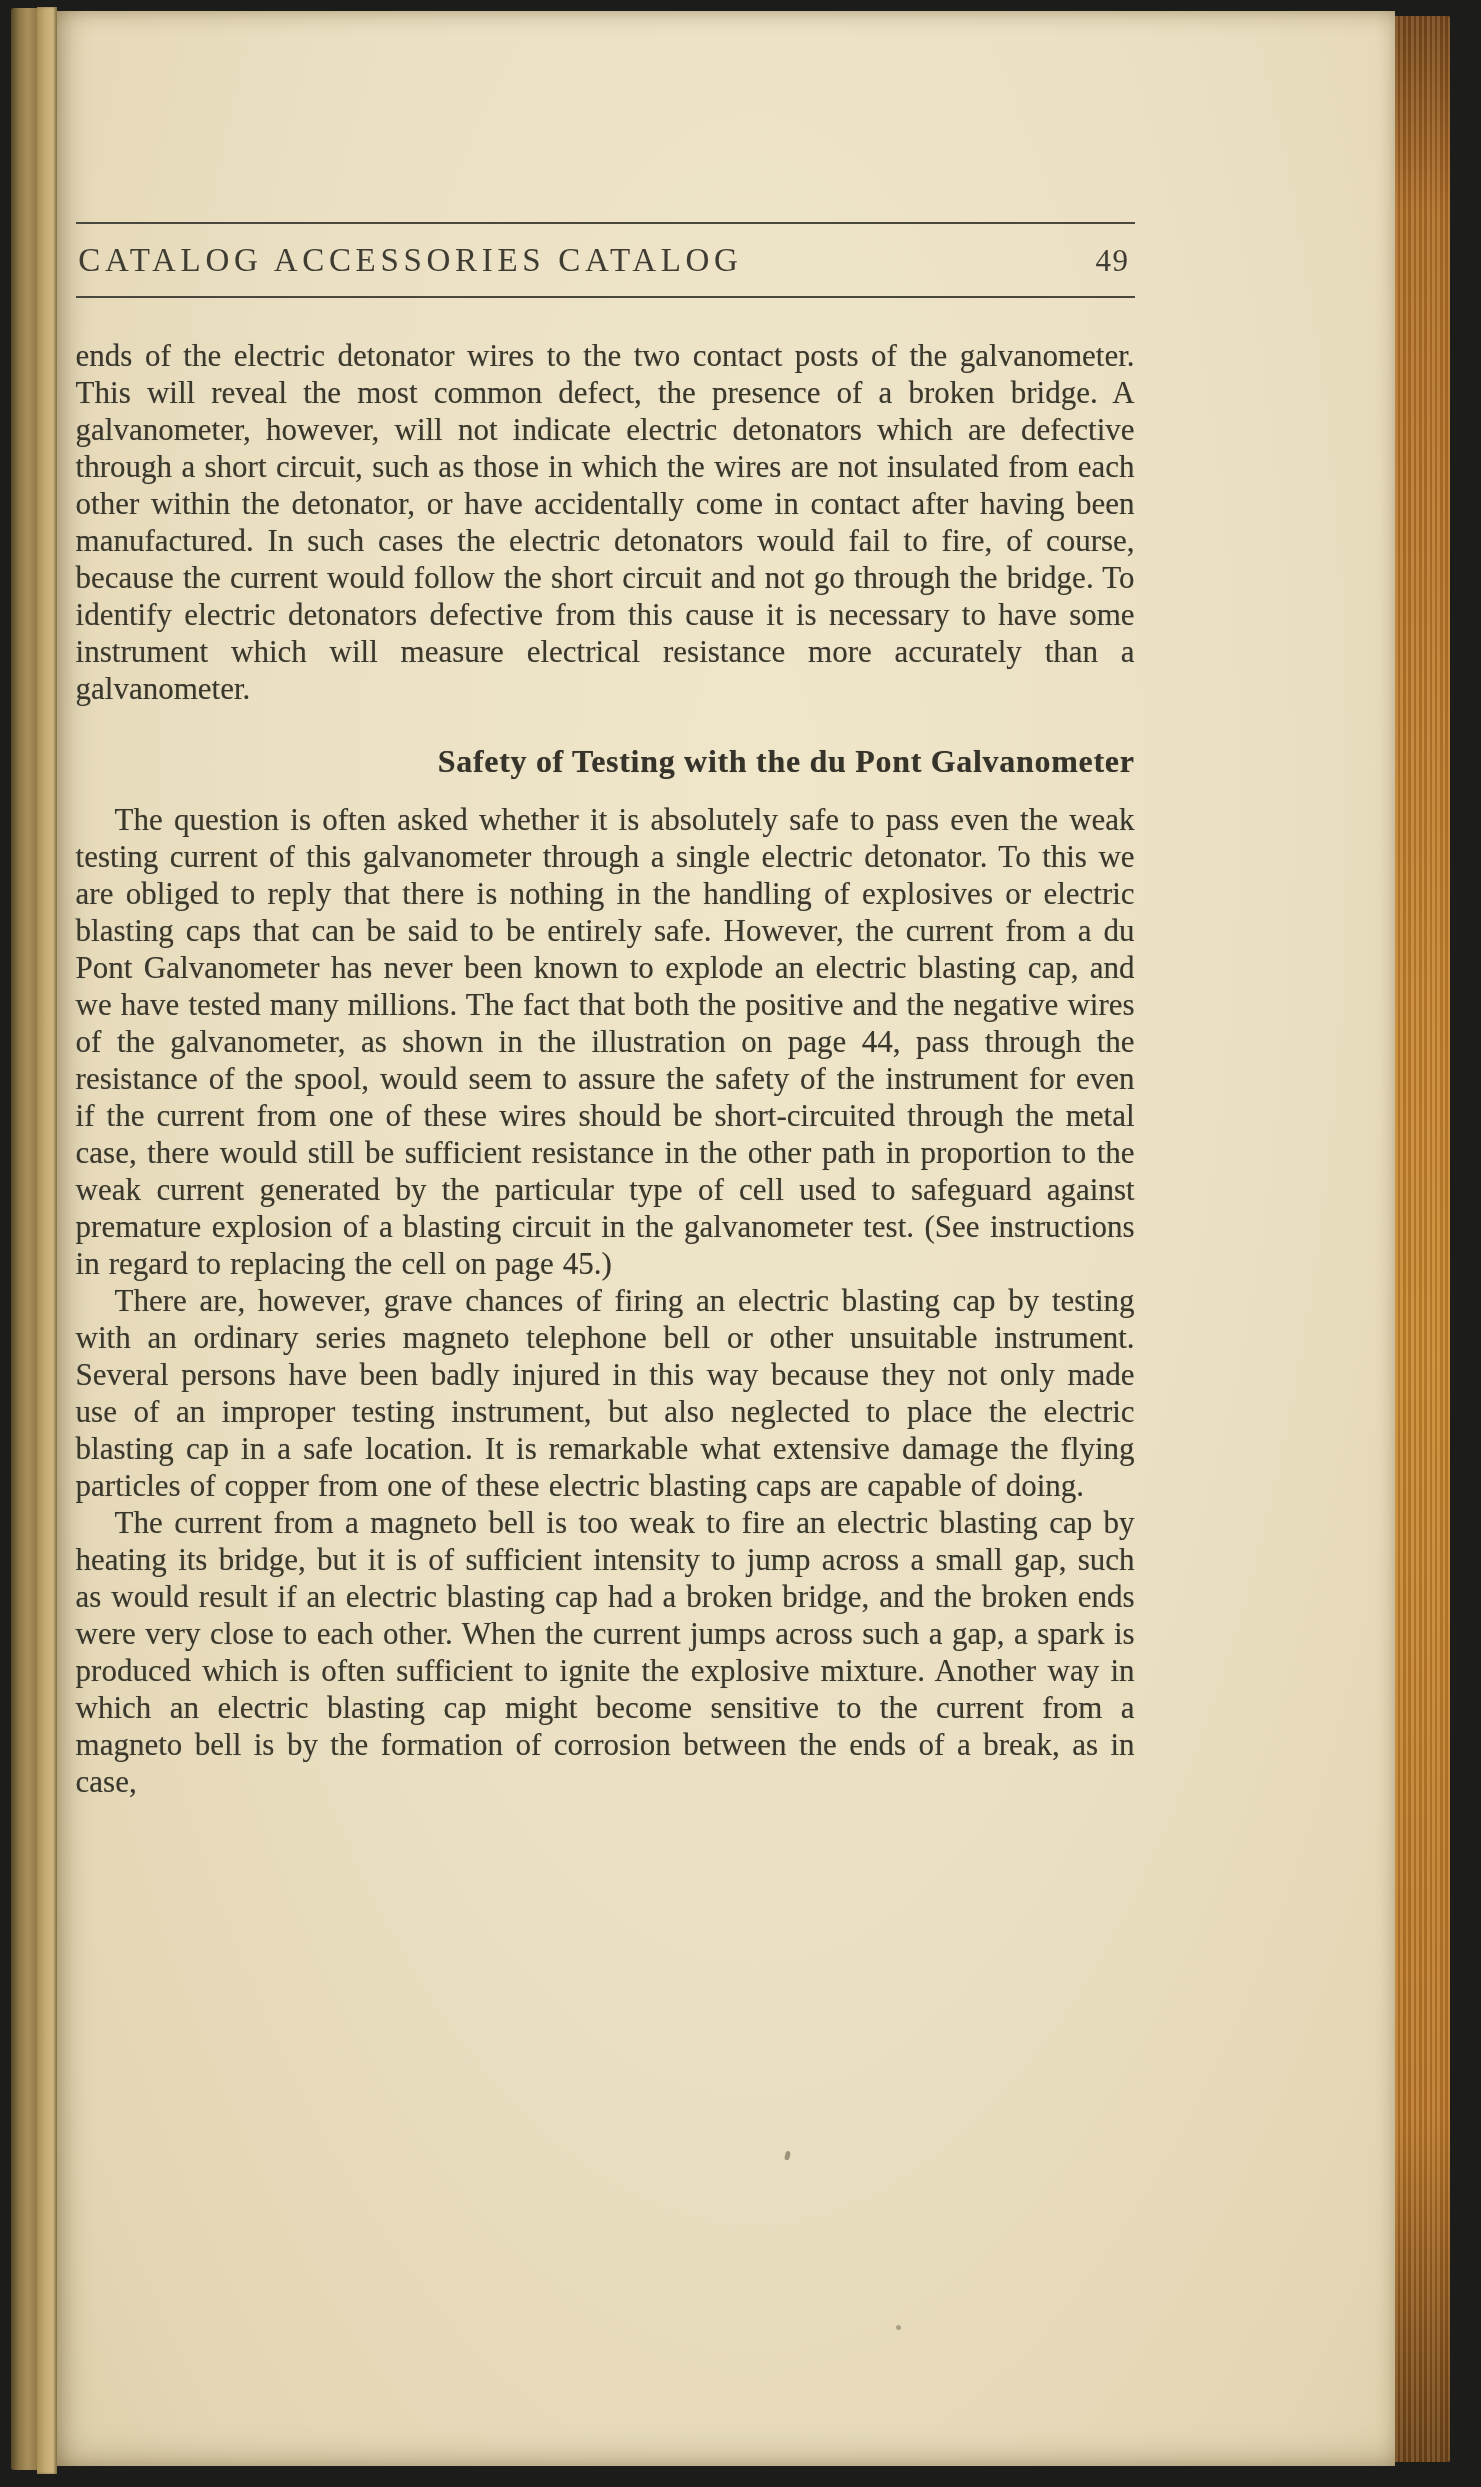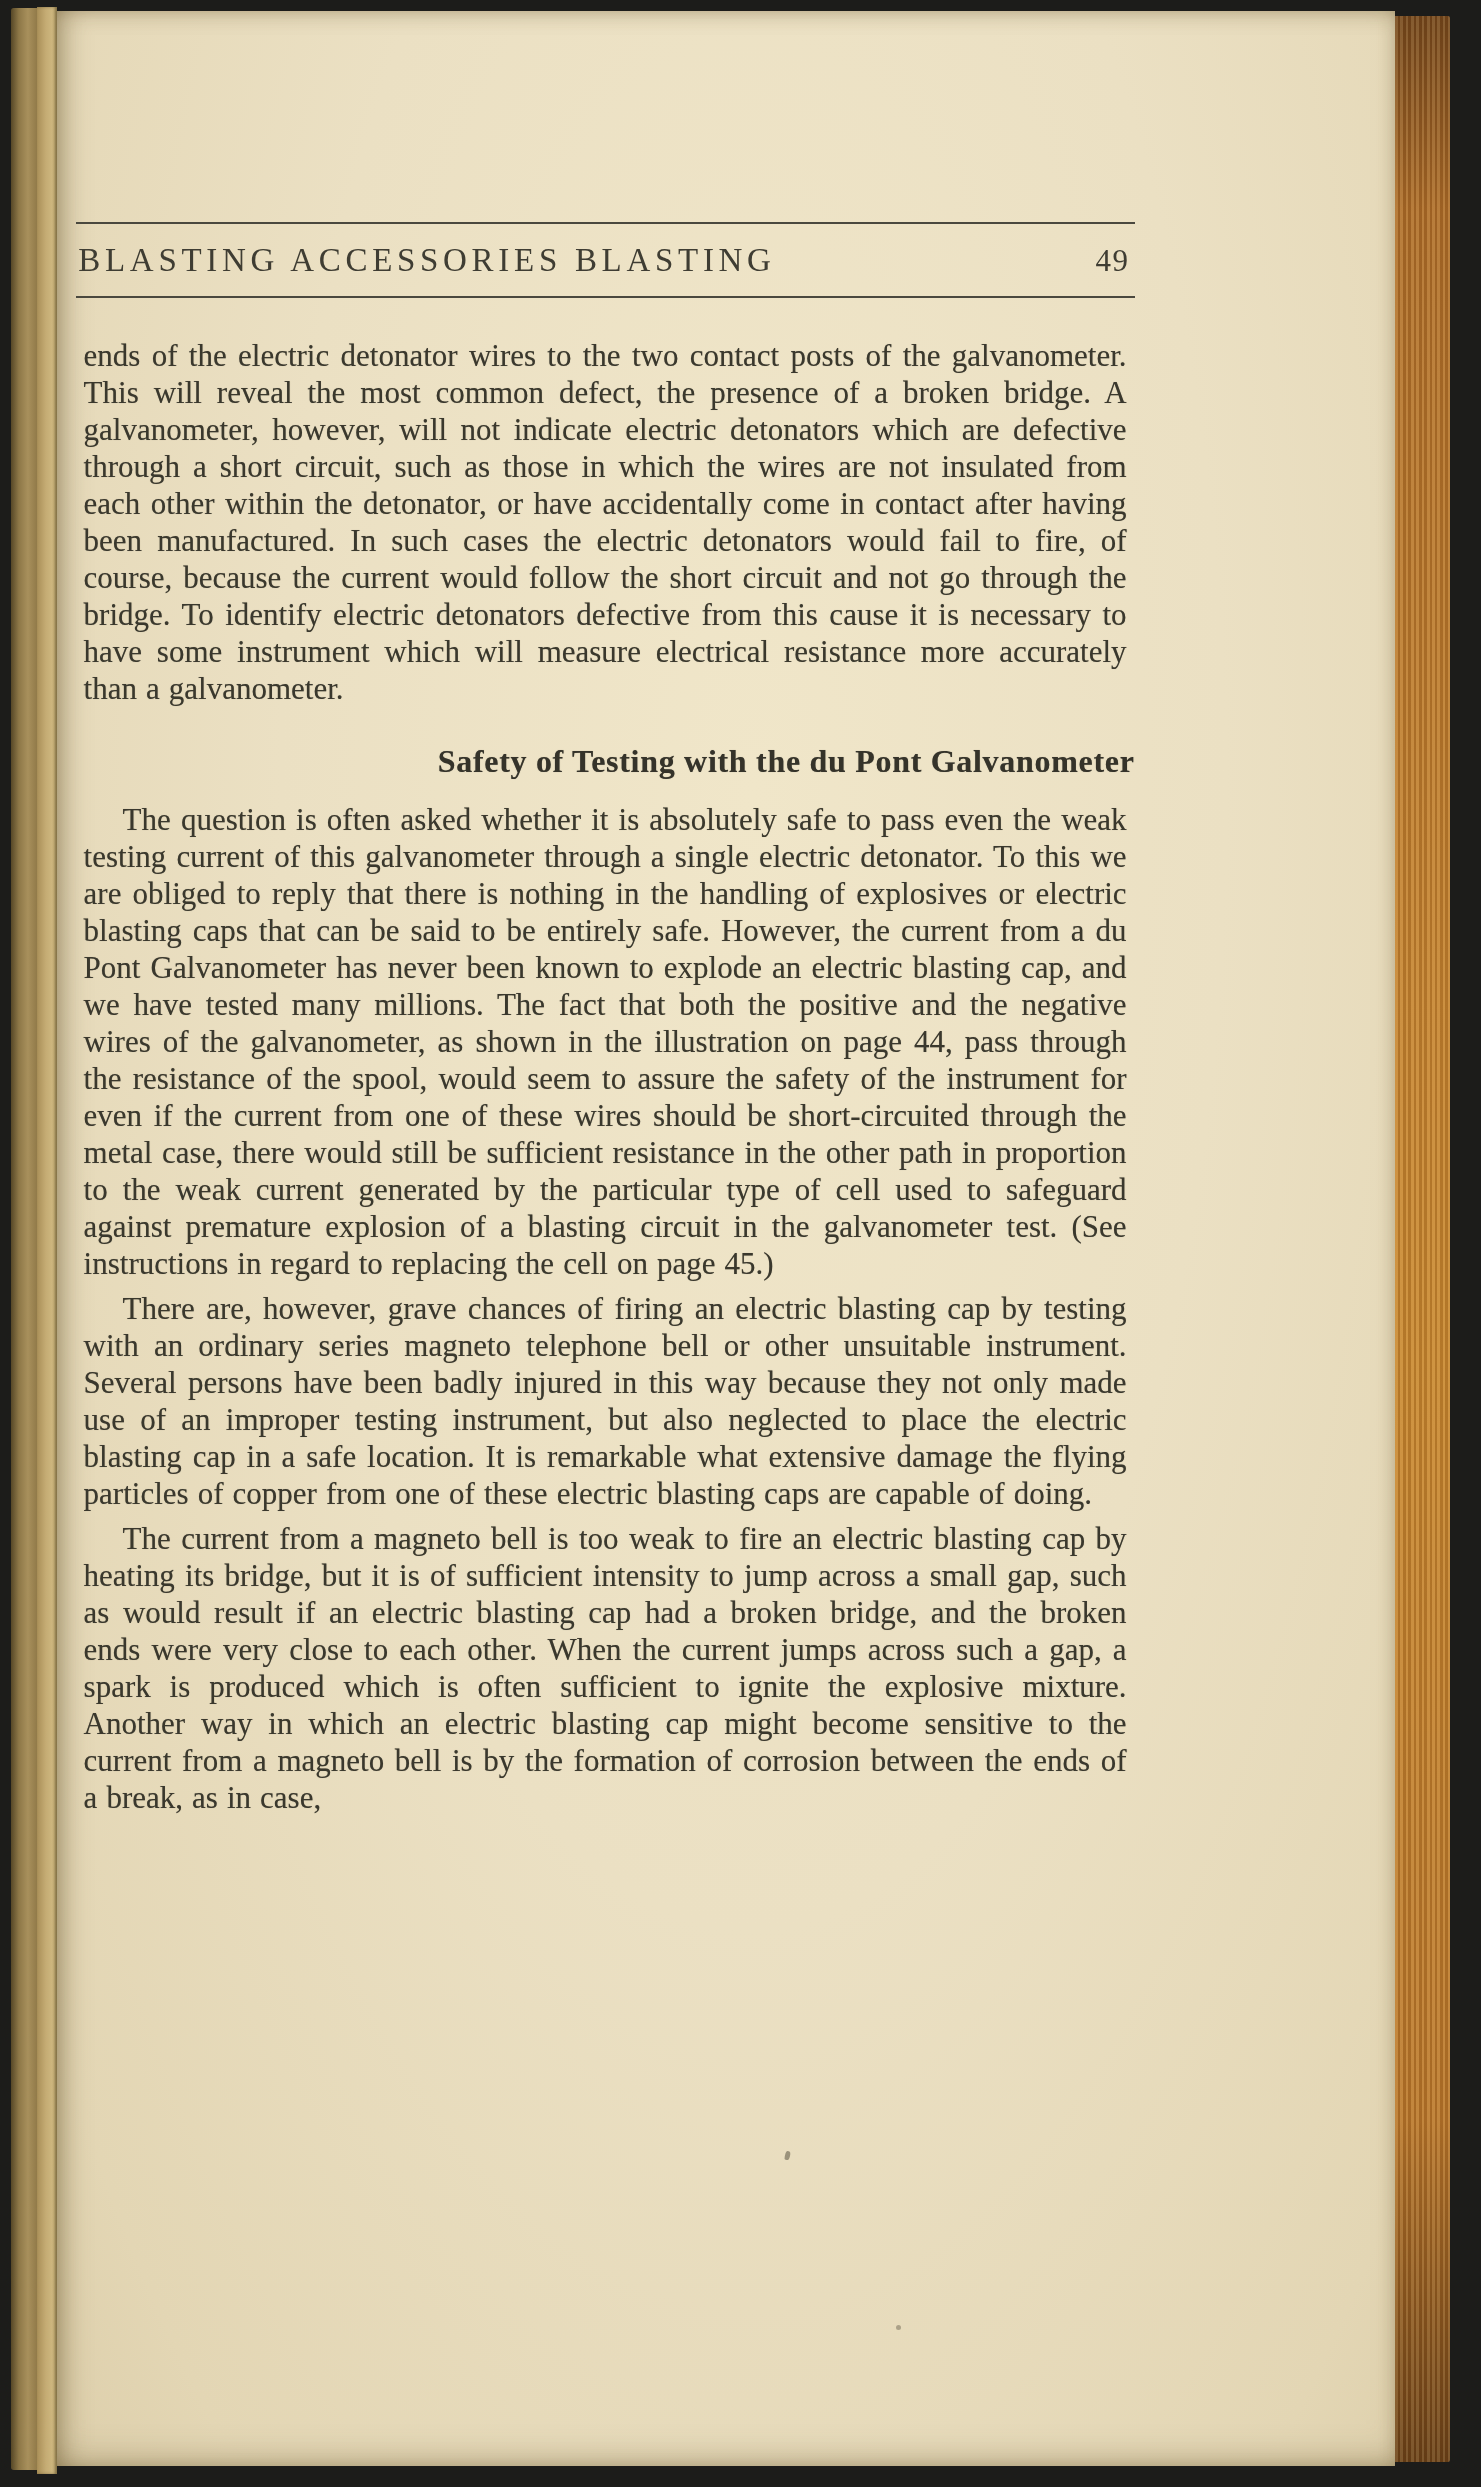--- a/index.html
+++ b/index.html
@@ -100,21 +100,21 @@
     background: #4a483e;
     margin-top: 17.3px;
   }
   .body-text {
     margin-top: 39px;
   }
   .para {
     font-size: 31px;
     line-height: 37px;
     text-align: justify;
-    margin: 8px;
+    margin: 0;
     word-spacing: 1.3px;
     text-shadow: 0 0 0.7px rgba(58, 56, 45, 0.45);
     hyphens: auto;
     -webkit-hyphens: auto;
   }
   .para.indent {
     text-indent: 39px;
   }
   .section-heading {
     font-size: 32px;
@@ -156,21 +156,21 @@
   <div class="spine-strip-1"></div>
   <div class="spine-strip-2"></div>
 
   <div class="page">
 
     <div class="text-col">
 
       <div class="rule-top"></div>
 
       <div class="header-row">
-        <span class="header-title">BLASTING ACCESSORIES BLASTING</span>
+        <span class="header-title">CATALOG ACCESSORIES CATALOG</span>
         <span class="page-num">49</span>
       </div>
 
       <div class="rule-bottom"></div>
 
       <div class="body-text">
 
         <p class="para">ends of the electric detonator wires to the two contact posts of the galvanometer. This will reveal the most common defect, the presence of a broken bridge. A galvanometer, however, will not indicate electric detonators which are defective through a short circuit, such as those in which the wires are not insulated from each other within the detonator, or have accidentally come in contact after having been manufactured. In such cases the electric detonators would fail to fire, of course, because the current would follow the short circuit and not go through the bridge. To identify electric detonators defective from this cause it is necessary to have some instrument which will measure electrical resistance more accurately than a galvanometer.</p>
 
         <h2 class="section-heading">Safety of Testing with the du Pont Galvanometer</h2>

